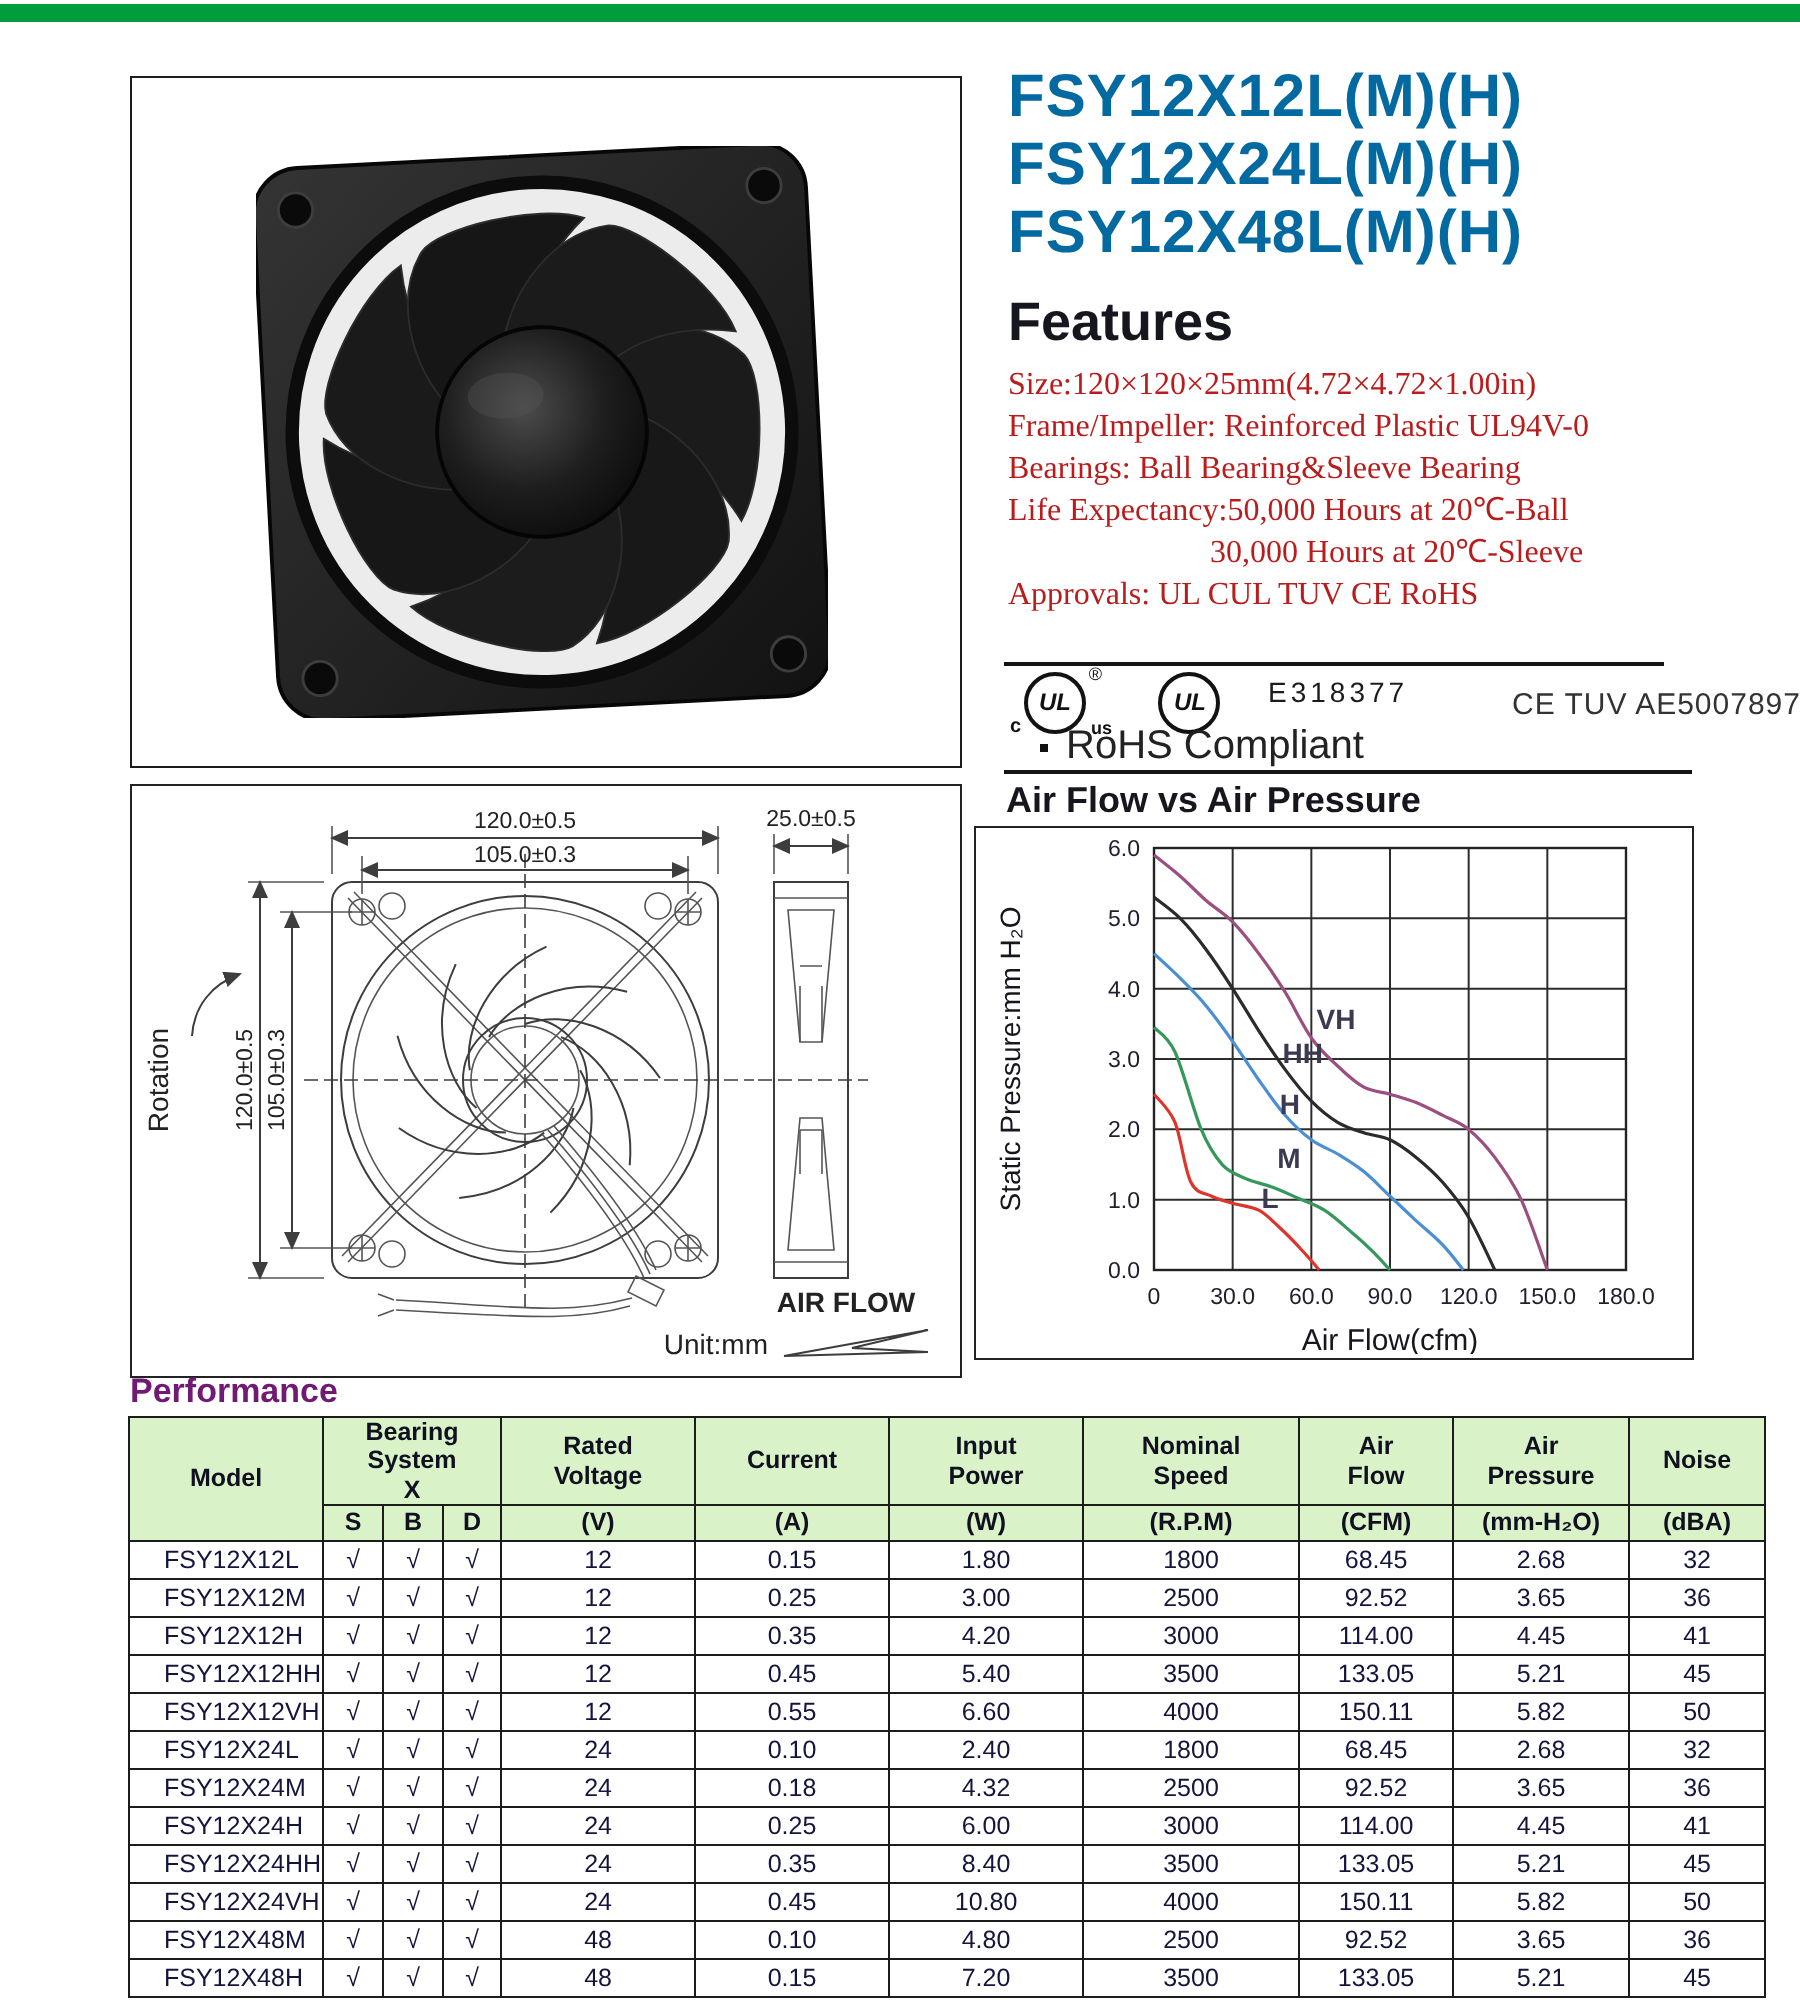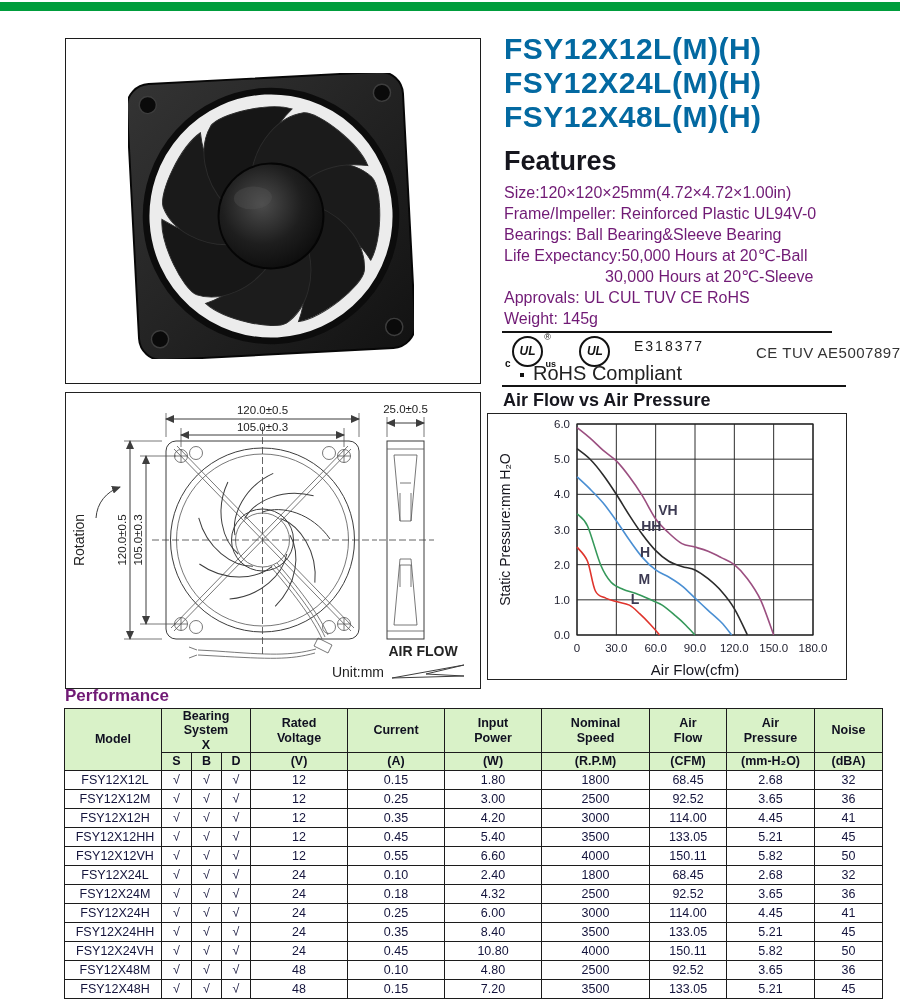--- a/index.html
+++ b/index.html
@@ -8,21 +8,21 @@
 
   .topbar{position:absolute;left:0;top:2px;width:900px;height:9px;}
 
   
   .photo-box{position:absolute;left:65px;top:38px;width:414px;height:344px;border:1.5px solid #1c1c1c;background:#fff;}
   .photo-box svg{position:absolute;left:62px;top:34px;}
 
   
   .titles{position:absolute;left:504px;top:32px;font-size:30px;font-weight:bold;line-height:34px;color:#0369a1;letter-spacing:0.5px;}
   .features-heading{position:absolute;left:504px;top:146px;font-size:27px;font-weight:600;color:#16161e;}
-  .feature-lines{position:absolute;left:504px;top:182px;font-size:16px;line-height:21px;color:#701a75;width:380px;}
+  .feature-lines{position:absolute;left:504px;top:182px;font-size:16px;line-height:21px;color:#b91c1c;width:380px;font-family:Liberation Serif, serif;}
   .feature-lines div{white-space:nowrap;}
   .feature-lines div.indent{margin-left:101px;}
 
   .rule{position:absolute;left:502px;height:0;border-top:2px solid #141414;}
   .rule1{top:331px;width:330px;}
   .rule2{top:385px;width:344px;}
 
   .cert-row{position:absolute;left:506px;top:336px;height:34px;}
   .ul-badge{position:relative;display:inline-block;vertical-align:top;}
   .ul-circle{display:inline-block;width:27px;height:27px;border:2.5px solid #121212;border-radius:50%;
@@ -56,21 +56,21 @@
 
   
   .perf-heading{position:absolute;left:65px;top:686px;font-size:17px;font-weight:bold;color:#701a75;}
   table.perf{position:absolute;left:64px;top:708px;border-collapse:collapse;table-layout:fixed;width:818px;
              font-size:12.5px;color:#14143c;}
   table.perf th,table.perf td{border:1px solid #1c1c1c;padding:0 2px;text-align:center;overflow:hidden;}
   table.perf th{background:#d9f2c8;font-weight:bold;color:#101020;line-height:1.15;}
   table.perf thead tr:first-child th{height:36px;}
   table.perf thead tr:last-child th{height:17px;}
   table.perf td{height:18px;background:#fff;}
-  table.perf td.c-model{text-align:center;padding-left:6px;}
+  table.perf td.c-model{text-align:left;padding-left:17px;}
 </style>
 </head>
 <body>
 
 <div class="page">
 
   <div class="topbar" style="background: rgb(0, 157, 60);"></div>
 
   <div class="photo-box">
     <svg width="286" height="286" viewBox="0 0 300 300">
@@ -130,21 +130,20 @@
 
   <div class="features-heading">Features</div>
 
   <div class="feature-lines">
     <div>Size:120×120×25mm(4.72×4.72×1.00in)</div>
     <div>Frame/Impeller: Reinforced Plastic UL94V-0</div>
     <div>Bearings: Ball Bearing&amp;Sleeve Bearing</div>
     <div>Life Expectancy:50,000 Hours at 20℃-Ball</div>
     <div class="indent">30,000 Hours at 20℃-Sleeve</div>
     <div>Approvals: UL CUL TUV CE RoHS</div>
-    <div>Weight: 145g</div>
   </div>
 
   <div class="rule rule1"></div>
 
   <div class="cert-row">
     <span class="ul-badge" style="margin-left:6px;">
       <span class="ul-c">c</span>
       <span class="ul-circle">UL</span>
       <span class="ul-reg">®</span>
       <span class="ul-us">us</span>

